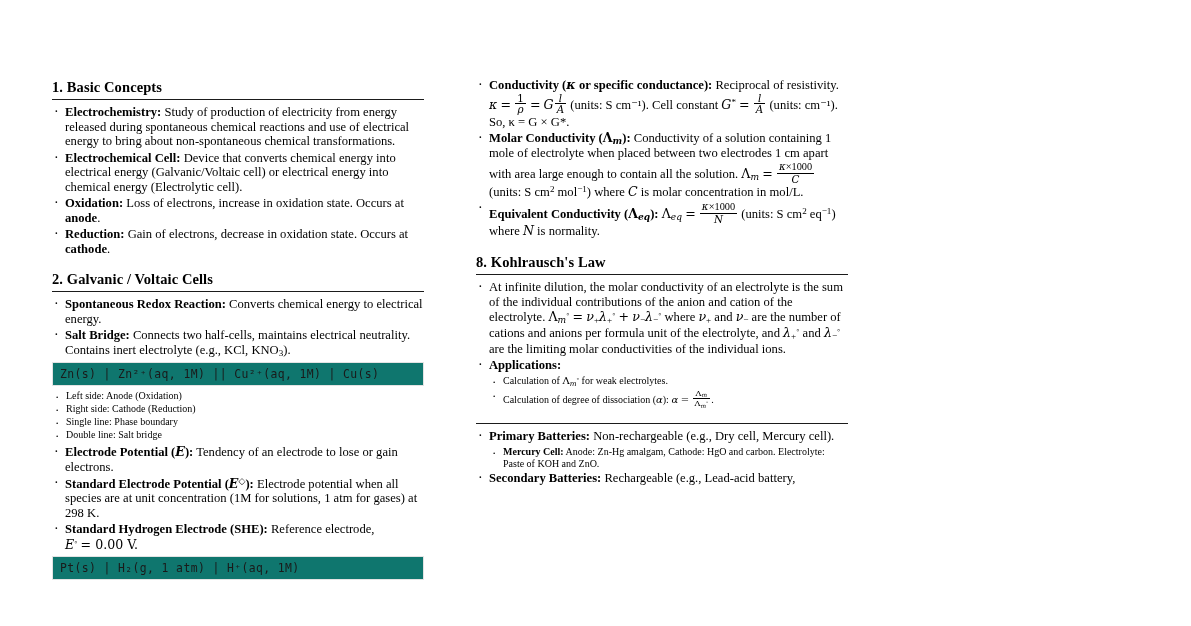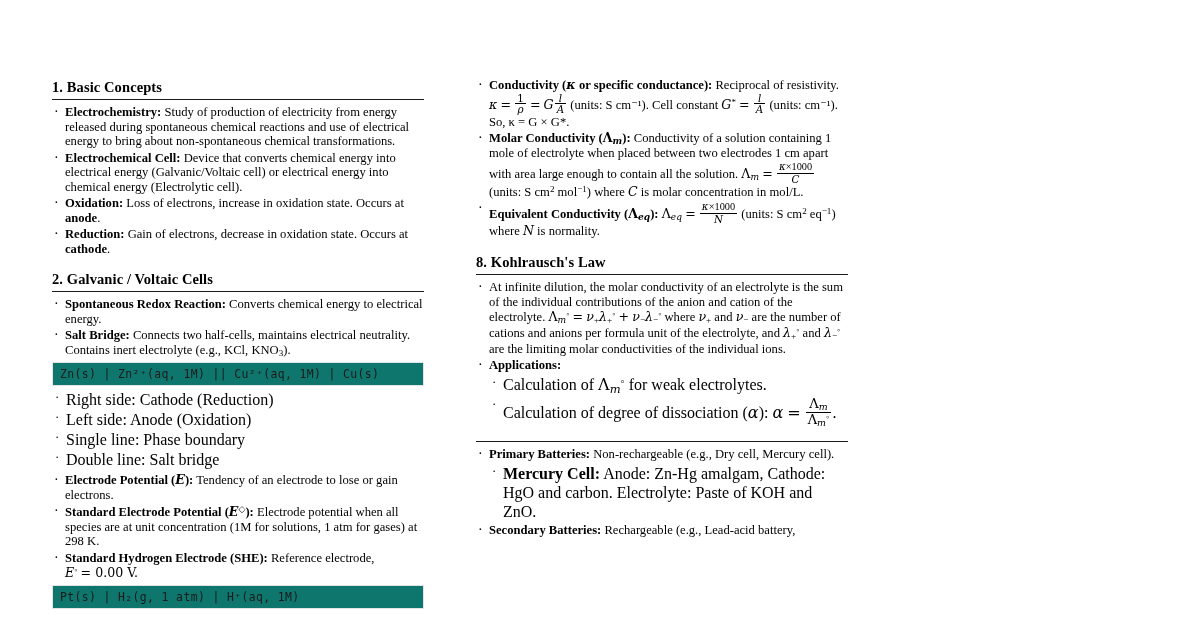--- a/index.html
+++ b/index.html
@@ -79,21 +79,21 @@
   }
   ul.lvl2 {
     list-style: none;
     margin: 2px 0 0 0;
     padding: 0;
   }
   ul.lvl2 > li {
     position: relative;
     padding-left: 14px;
     margin-bottom: 1px;
-    font-size: 16px;
+    font-size: 10px;
     line-height: 1.19;
   }
   ul.lvl2 > li::before {
     content: "\00B7";
     position: absolute;
     left: 3px;
     top: -1px;
     font-size: 13px;
   }
   b, .b { font-weight: bold; }
@@ -156,22 +156,22 @@
 
       <div class="section-wrap">
         <h2 class="section">2. Galvanic / Voltaic Cells</h2>
         <div class="rule"></div>
         <ul class="lvl1">
           <li><b>Spontaneous Redox Reaction:</b> <span>Converts chemical energy to electrical energy.</span></li>
           <li><b>Salt Bridge:</b> <span>Connects two half-cells, maintains electrical neutrality. Contains inert electrolyte (e.g., KCl, KNO<sub>3</sub>).</span></li>
         </ul>
         <div class="code">Zn(s) | Zn²⁺(aq, 1M) || Cu²⁺(aq, 1M) | Cu(s)</div>
         <ul class="lvl2">
+          <li>Left side: Anode (Oxidation)</li>
           <li>Right side: Cathode (Reduction)</li>
-          <li>Left side: Anode (Oxidation)</li>
           <li>Single line: Phase boundary</li>
           <li>Double line: Salt bridge</li>
         </ul>
         <ul class="lvl1" style="margin-top:4px;">
           <li><b>Electrode Potential (<span class="mathit">E</span>):</b> <span>Tendency of an electrode to lose or gain electrons.</span></li>
           <li><b>Standard Electrode Potential (<span class="mathit">E</span><sup>◇</sup>):</b> <span>Electrode potential when all species are at unit concentration (1M for solutions, 1 atm for gases) at 298 K.</span></li>
           <li><b>Standard Hydrogen Electrode (SHE):</b> <span>Reference electrode,</span><br>
             <span class="mathit">E</span><sup>◦</sup> <span class="mathup">= 0.00 V.</span>
           </li>
         </ul>

